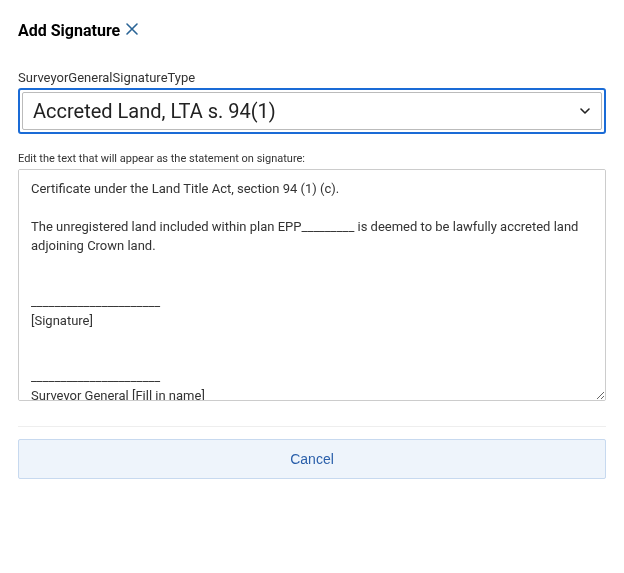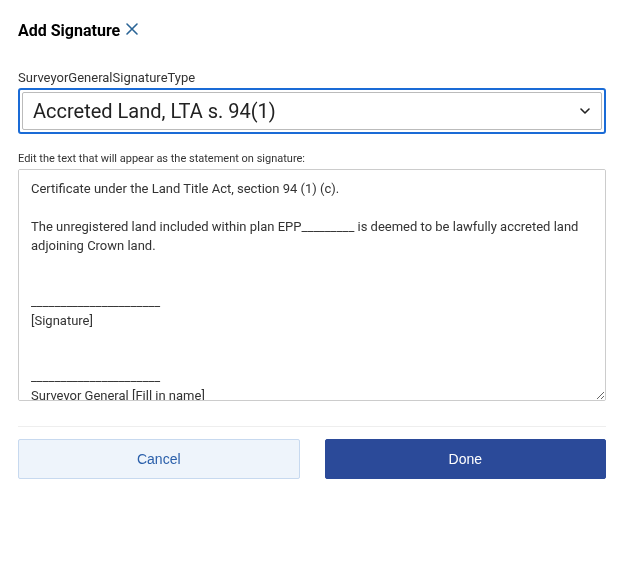--- a/index.html
+++ b/index.html
@@ -158,17 +158,16 @@
 Surveyor General [Fill in name]
 
 
 ___________
 [Date]</textarea>
 
 <div class="divider"></div>
 
 <div class="footer">
   <button class="btn btn-cancel">Cancel</button>
-  <button class="btn btn-done">Done</button>
 </div>
 
 
 
 
 </body></html>

